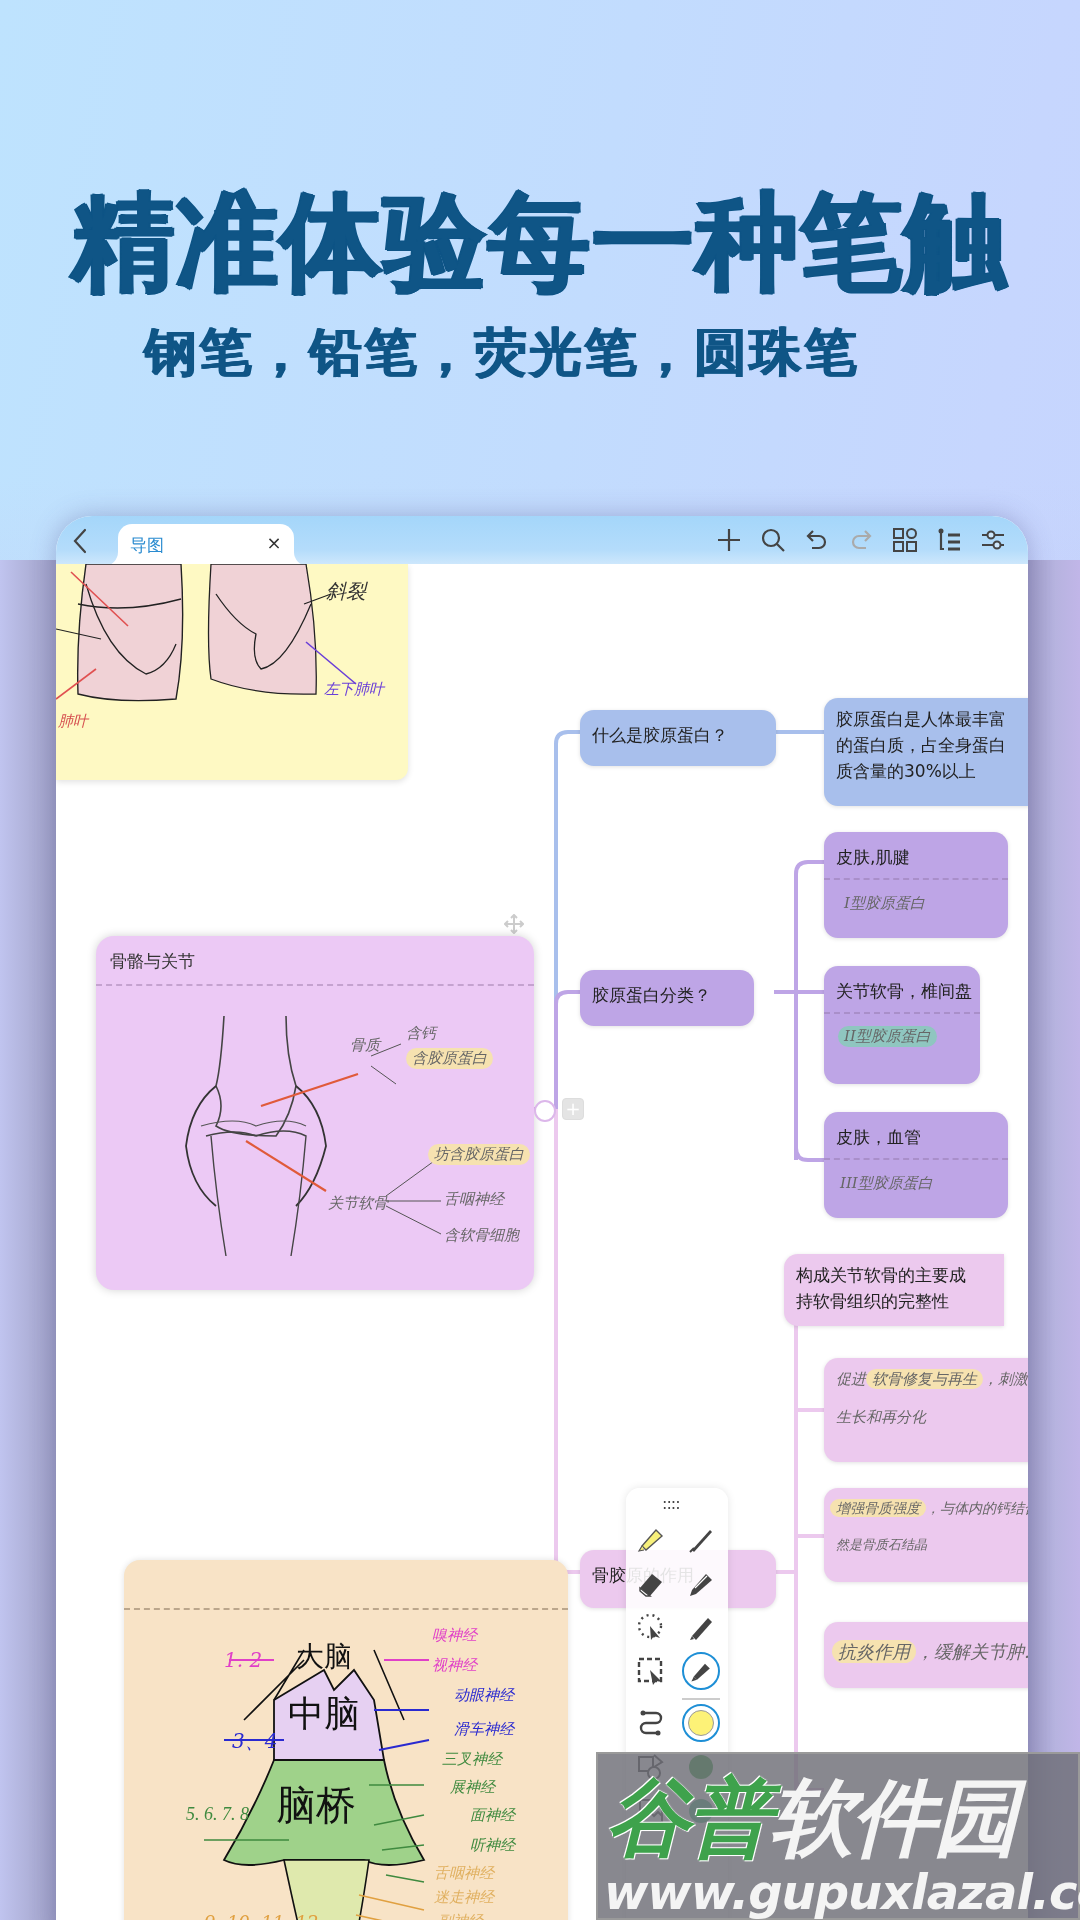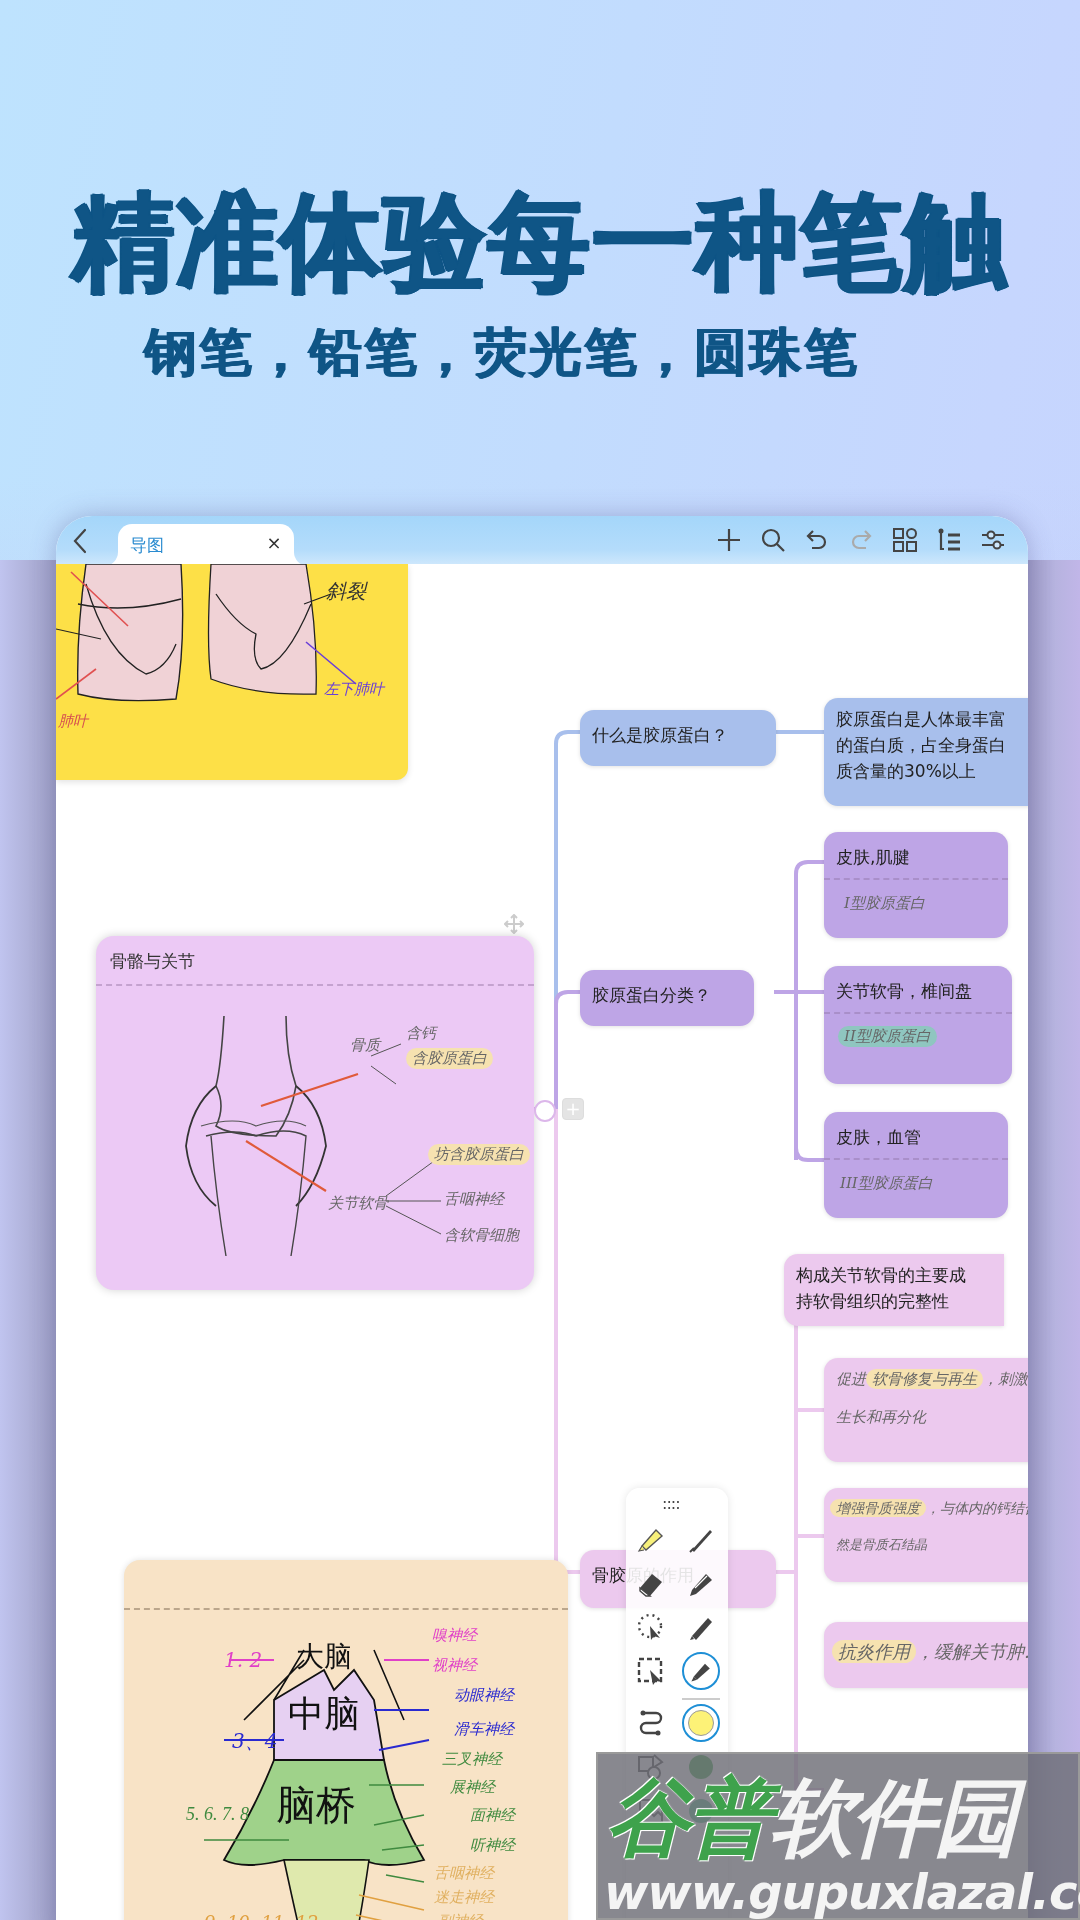--- a/index.html
+++ b/index.html
@@ -69,21 +69,21 @@
   .toolbar {
     position: absolute; right: 20px; top: 8px; height: 32px; display: flex; gap: 14px; align-items: center;
   }
   .tool-btn { width: 30px; height: 30px; display: flex; align-items: center; justify-content: center; }
 
   .canvas { position: absolute; left: 0; top: 48px; width: 972px; height: 1372px; background: #fff; overflow: hidden; }
 
   
   .card-lung {
     position: absolute; left: 0; top: 0; width: 352px; height: 216px;
-    background: #fde047; border-radius: 0 0 12px 0;
+    background: #fef9c3; border-radius: 0 0 12px 0;
     box-shadow: 0 2px 6px rgba(0,0,0,0.12);
   }
   .card-joint {
     position: absolute; left: 40px; top: 372px; width: 438px; height: 354px;
     background: #ecc9f5; border-radius: 18px;
     box-shadow: 0 0 10px rgba(0,0,0,0.18);
   }
   .card-title {
     position: absolute; left: 14px; top: 14px; font-size: 17px; color: #333;
   }
@@ -318,21 +318,21 @@
       <span class="nt" style="top:8px;">胶原蛋白是人体最丰富</span>
       <span class="nt" style="top:34px;">的蛋白质，占全身蛋白</span>
       <span class="nt" style="top:60px;">质含量的30%以上</span>
     </div>
 
     <div class="node n-purple" style="left:768px;top:268px;width:184px;height:106px;">
       <span class="nt">皮肤,肌腱</span>
       <div class="dash" style="top:46px;"></div>
       <span class="hand" style="left:20px;top:62px;">I型胶原蛋白</span>
     </div>
-    <div class="node n-purple" style="left:768px;top:402px;width:188px;height:118px;">
+    <div class="node n-purple" style="left:768px;top:402px;width:156px;height:118px;">
       <span class="nt">关节软骨，椎间盘</span>
       <div class="dash" style="top:46px;"></div>
       <span class="hand hl-teal" style="left:14px;top:60px;">II型胶原蛋白</span>
     </div>
     <div class="node n-purple" style="left:768px;top:548px;width:184px;height:106px;">
       <span class="nt">皮肤，血管</span>
       <div class="dash" style="top:46px;"></div>
       <span class="hand" style="left:16px;top:62px;">III型胶原蛋白</span>
     </div>
 

